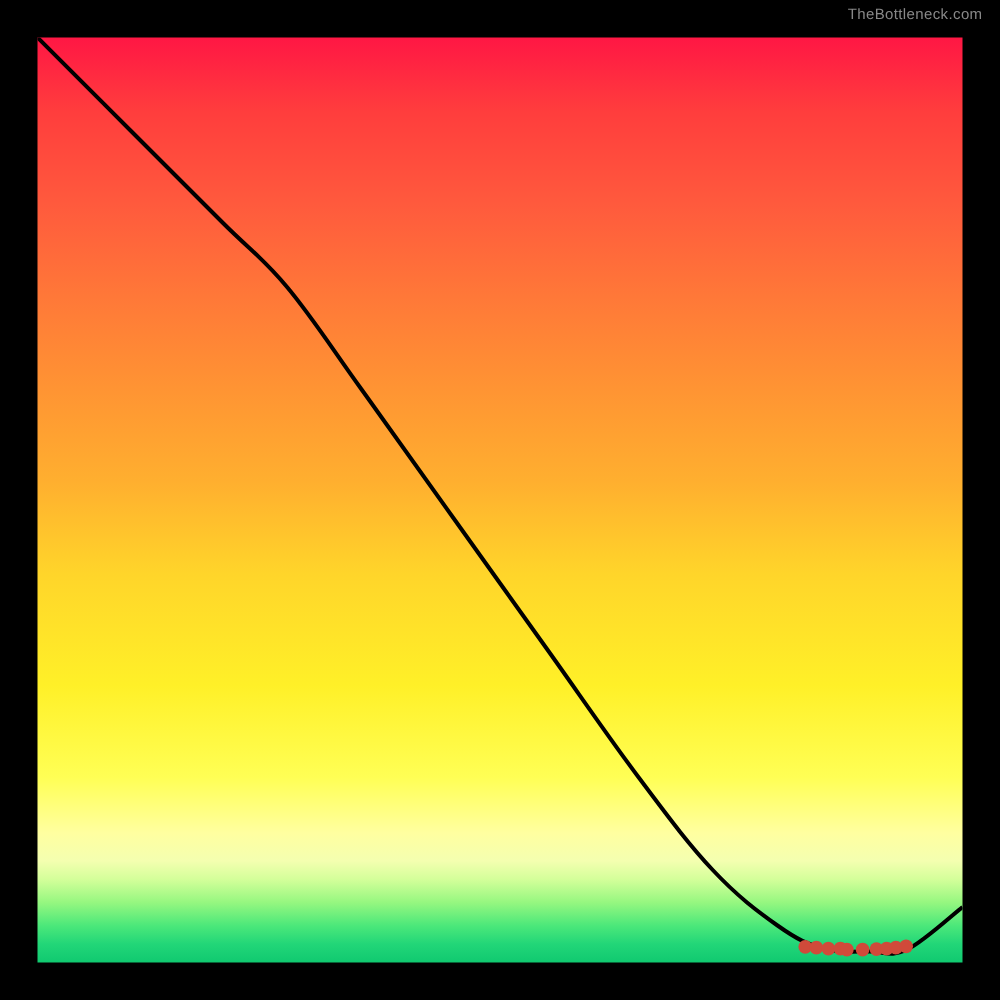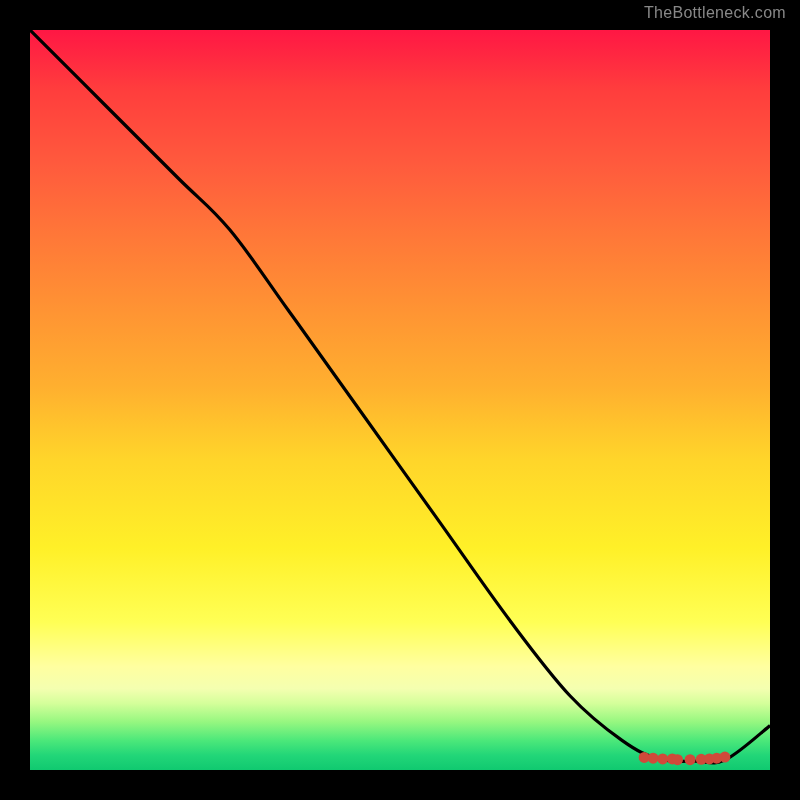--- a/index.html
+++ b/index.html
@@ -9,21 +9,21 @@
     background: #000;
     font-family: Arial, sans-serif;
     position: relative;
     overflow: hidden;
   }
   .watermark {
     position: absolute;
     top: 4px;
     right: 14px;
     color: #888;
-    font-size: 16px;
+    font-size: 12px;
     font-weight: normal;
     z-index: 5;
     letter-spacing: 0.3px;
     margin-left: 42px;
   }
   .chart-frame {
     position: absolute;
     top: 30px;
     left: 30px;
     width: 740px;

